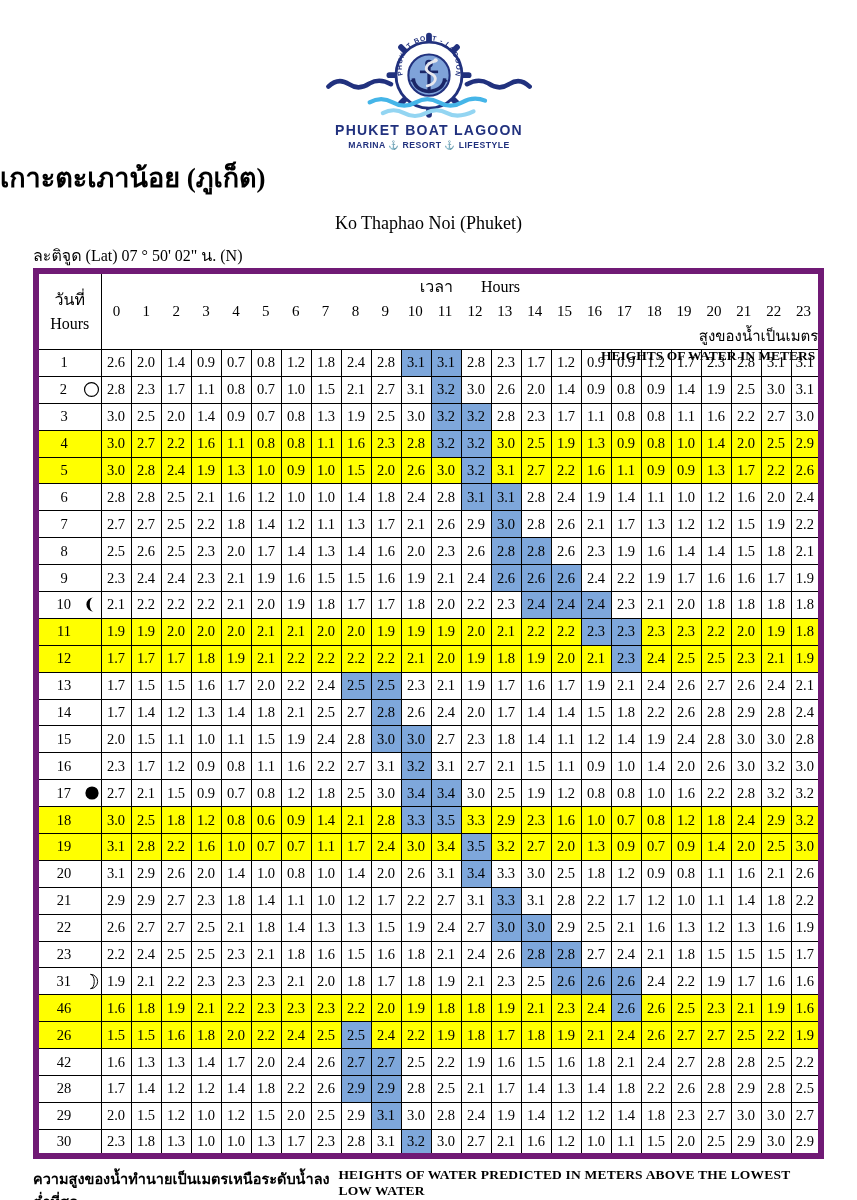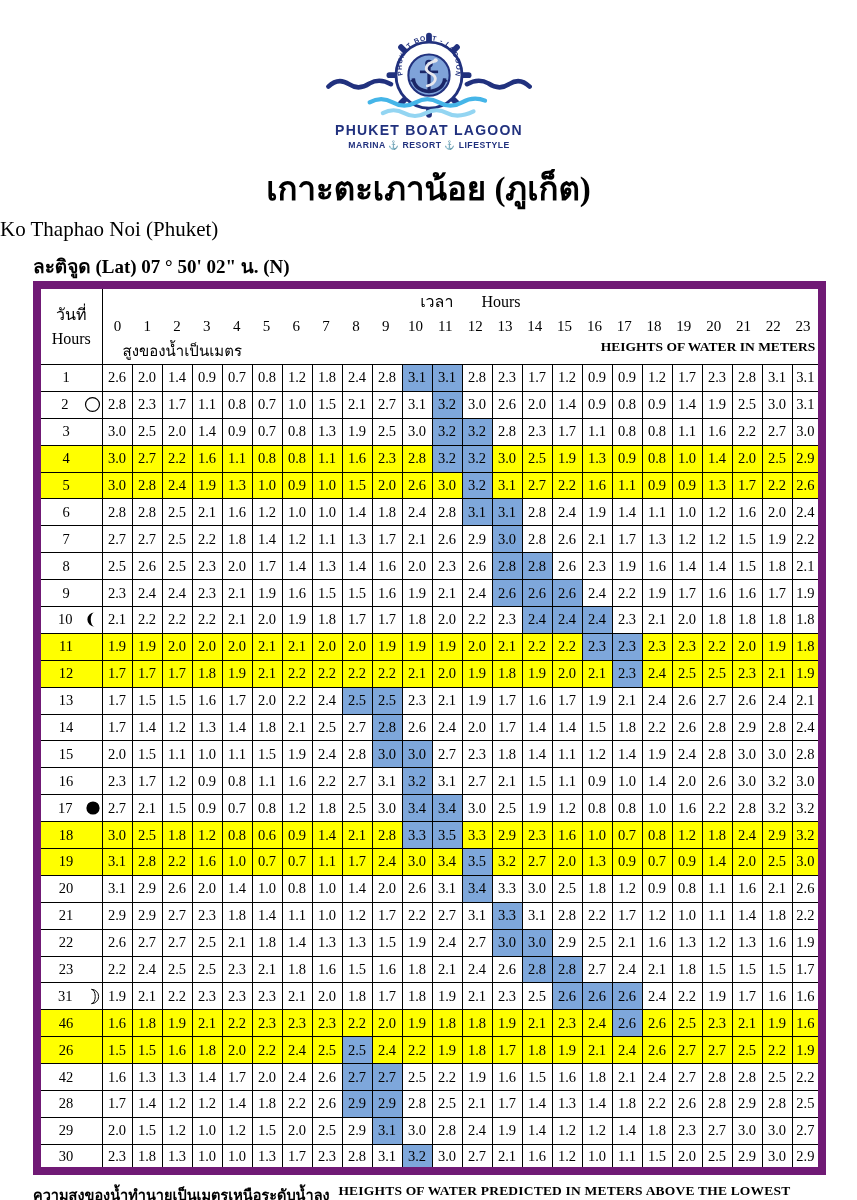--- a/index.html
+++ b/index.html
@@ -7,41 +7,41 @@
   }
   *{box-sizing:border-box;margin:0;padding:0;}
   html,body{background:#ffffff;}
   .page{
     width:857px;height:1200px;background:#fff;position:relative;overflow:hidden;
     font-family:"Liberation Serif","DejaVu Serif",serif;color:#000;
   }
   
   .logo-wrap{display:flex;justify-content:center;padding-top:24px;}
   
-  .title-thai{text-align:center;font-size:33px;font-weight:700;margin-top:6px;}
-  .title-eng{text-align:left;font-size:21px;margin-top:2px;}
-  .info-row{display:flex;justify-content:space-between;margin:9px 33px 0 33px;font-size:19px;font-weight:bold;}
+  .title-thai{font-size:27px;font-weight:700;margin-top:0;}
+  .title-eng{text-align:center;font-size:18px;margin-top:14px;}
+  .info-row{display:flex;justify-content:space-between;margin:9px 33px 0 33px;font-size:16px;}
   .month-row{display:flex;justify-content:space-between;margin:7px 33px 5px 33px;font-size:17px;font-weight:700;}
   
   table.tide{
     border-collapse:collapse;table-layout:fixed;
-    width:785px;margin:0 0 0 33px;border:8px solid #701a75;
+    width:785px;margin:0 0 0 33px;border:6px solid #701a75;
   }
   table.tide col.c-date{width:65px;}
   table.tide th,table.tide td{border:1.5px solid #000;padding:0;text-align:center;vertical-align:middle;}
   thead th{border-bottom:2.5px solid #000;}
   th.date-head{width:65px;border-right:2px solid #000;vertical-align:top;font-weight:400;}
   th.date-head .dh-line{height:25px;display:flex;align-items:center;justify-content:center;font-size:16px;}
   th.hours-head{font-weight:400;}
   .hd-line1{height:25px;display:flex;align-items:center;font-size:16px;justify-content:center;}
   .hd-line1 .t-thai{margin-left:20px;}
   .hd-line1 .t-eng{margin-left:28px;}
   .hd-line2{height:25px;display:flex;align-items:center;}
   .hd-line2 .hour{flex:1;text-align:center;font-size:15px;}
-  .hd-line3{height:25px;display:flex;align-items:flex-start;justify-content:space-between;}
+  .hd-line3{height:25px;display:flex;align-items:flex-end;justify-content:space-between;flex-direction:column;}
   .hd-line3 .u-thai{margin-left:20px;font-size:15px;}
   .hd-line3 .u-eng{margin-right:3px;font-size:13.5px;font-weight:bold;}
   tbody td{height:26.9px;font-size:14.5px;background:#fff;}
   tbody td.date-cell{text-align:left;}
   tbody tr.hl td{background:var(--yellow);}
   tbody td.peak{background:var(--blue) !important;}
   .date-inner{display:flex;align-items:center;height:100%;}
   .dnum{display:inline-block;width:26px;text-align:center;margin-left:12px;font-size:14.5px;}
   .moon{display:inline-flex;align-items:center;margin-left:6px;}
   .moon svg{display:block;}

